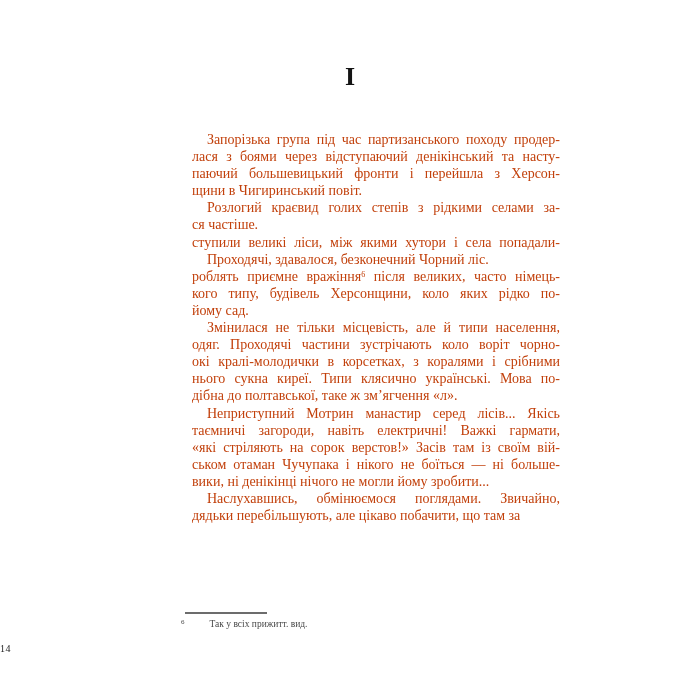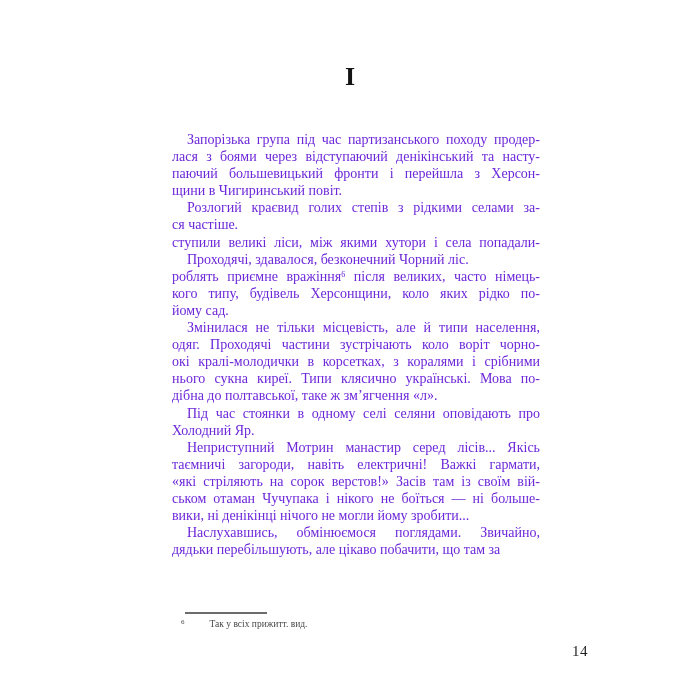--- a/index.html
+++ b/index.html
@@ -18,26 +18,26 @@
     left: 0;
     width: 700px;
     text-align: center;
     font-size: 26px;
     font-weight: 700;
     color: #141414;
     line-height: 30px;
   }
   .text-block {
     position: absolute;
-    left: 172px;
+    left: 192px;
     top: 131px;
     width: 368px;
     font-size: 14px;
     line-height: 17.1px;
-    color: #6d28d9;
+    color: #c2410c;
   }
   .para { margin: 0; }
   .line {
     text-align: justify;
     text-align-last: justify;
     height: 17.1px;
     overflow: hidden;
     white-space: normal;
   }
   .line.last { text-align-last: left; }
@@ -69,22 +69,22 @@
     font-size: 7px;
     vertical-align: 3px;
     line-height: 0;
   }
   .footnote .fn-text { margin-left: 25px; }
   .page-number {
     position: absolute;
     top: 643px;
     left: 0;
     width: 588px;
-    text-align: right;
-    font-size: 15px;
+    text-align: left;
+    font-size: 10px;
     color: #1f1f1f;
     letter-spacing: 0.5px;
   }
 </style>
 </head>
 <body>
 
 <div class="page">
 
   <div class="heading">І</div>
@@ -110,24 +110,20 @@
         <div class="line last">йому сад.</div>
       </div>
       <div class="para">
         <div class="line first">Змінилася не тільки місцевість, але й типи населення,</div>
         <div class="line">одяг. Проходячі частини зустрічають коло воріт чорно-</div>
         <div class="line">окі кралі-молодички в корсетках, з коралями і срібними</div>
         <div class="line">нього сукна киреї. Типи клясично українські. Мова по-</div>
         <div class="line last">дібна до полтавської, таке ж зм’ягчення «л».</div>
       </div>
       <div class="para">
-        <div class="line first">Під час стоянки в одному селі селяни оповідають про</div>
-        <div class="line last">Холодний Яр.</div>
-      </div>
-      <div class="para">
         <div class="line first">Неприступний Мотрин манастир серед лісів... Якісь</div>
         <div class="line">таємничі загороди, навіть електричні! Важкі гармати,</div>
         <div class="line">«які стріляють на сорок верстов!» Засів там із своїм вій-</div>
         <div class="line">ськом отаман Чучупака і нікого не боїться — ні больше-</div>
         <div class="line last">вики, ні денікінці нічого не могли йому зробити...</div>
       </div>
       <div class="para">
         <div class="line first">Наслухавшись, обмінюємося поглядами. Звичайно,</div>
         <div class="line last">дядьки перебільшують, але цікаво побачити, що там за</div>
       </div>

